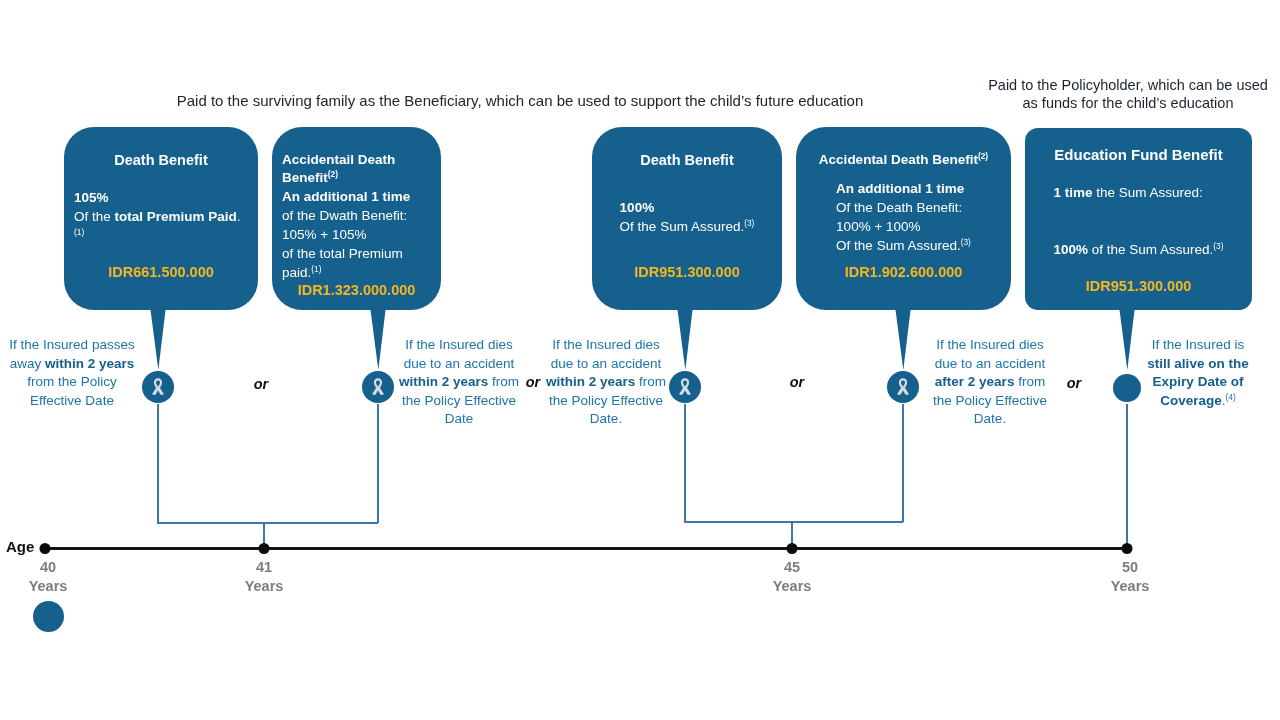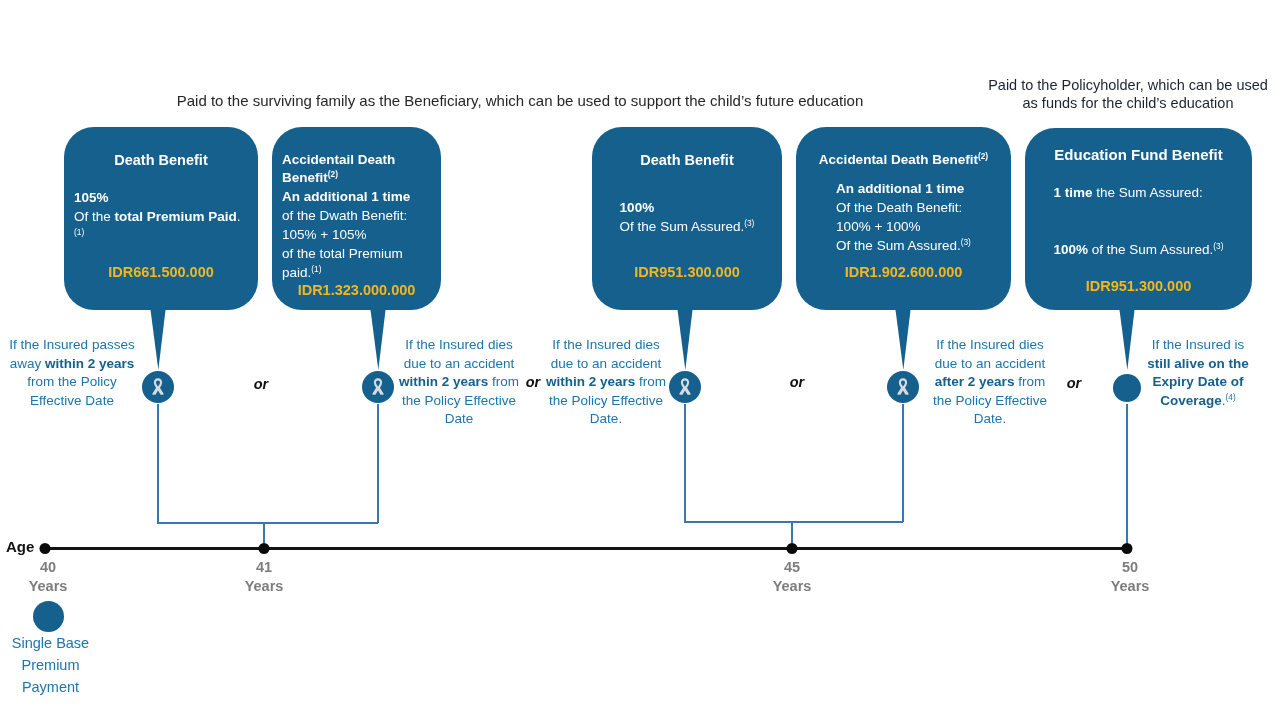--- a/index.html
+++ b/index.html
@@ -10,21 +10,21 @@
   }
   .caption { position:absolute; color:#262626; }
   .caption-left { left:120px; top:92px; width:800px; text-align:center; font-size:15px; }
   .caption-right { left:980px; top:76px; width:296px; text-align:center; font-size:14.5px; line-height:18px; color:#1c2430; }
 
   .bbox {
     position:absolute; top:127px; height:183px; background:#15608D; border-radius:30px;
     color:#ffffff; display:flex; flex-direction:column; align-items:center; 
     padding:24px 10px 30px;
   }
-  .bbox.b5 { top:128px; height:182px; padding:18px 8px 18px; }
+  .bbox.b5 { top:128px; height:182px; padding:18px 8px 18px;border-radius:13px; }
   .btitle { font-weight:700; font-size:14.5px; line-height:18px; }
   .bbody { flex:1; display:flex; flex-direction:column; justify-content:center; font-size:13.5px; line-height:19px; }
   .b5 .bbody div { margin:19px 0; }
   .bamount { font-weight:700; font-size:14.5px; color:#F5B61E; }
   sup { font-size:0.62em; vertical-align:super; line-height:0; }
 
   .tail { position:absolute; top:306px; width:16px; height:64px; background:#15608D;
           clip-path:polygon(0 0, 100% 0, 52% 100%); }
 
   .circle { position:absolute; width:32px; height:32px; border-radius:50%; background:#15608D;
@@ -189,15 +189,14 @@
   <div class="tick" style="left:792px;">
     <div>45</div>
       <div>Years</div>
   </div>
   <div class="tick" style="left:1130px;">
     <div>50</div>
       <div>Years</div>
   </div>
 
   <div class="premium-dot"></div>
-  <div class="premium-label">Single Base Premium Payment</div>
 
 </div>
 
 </body></html>

